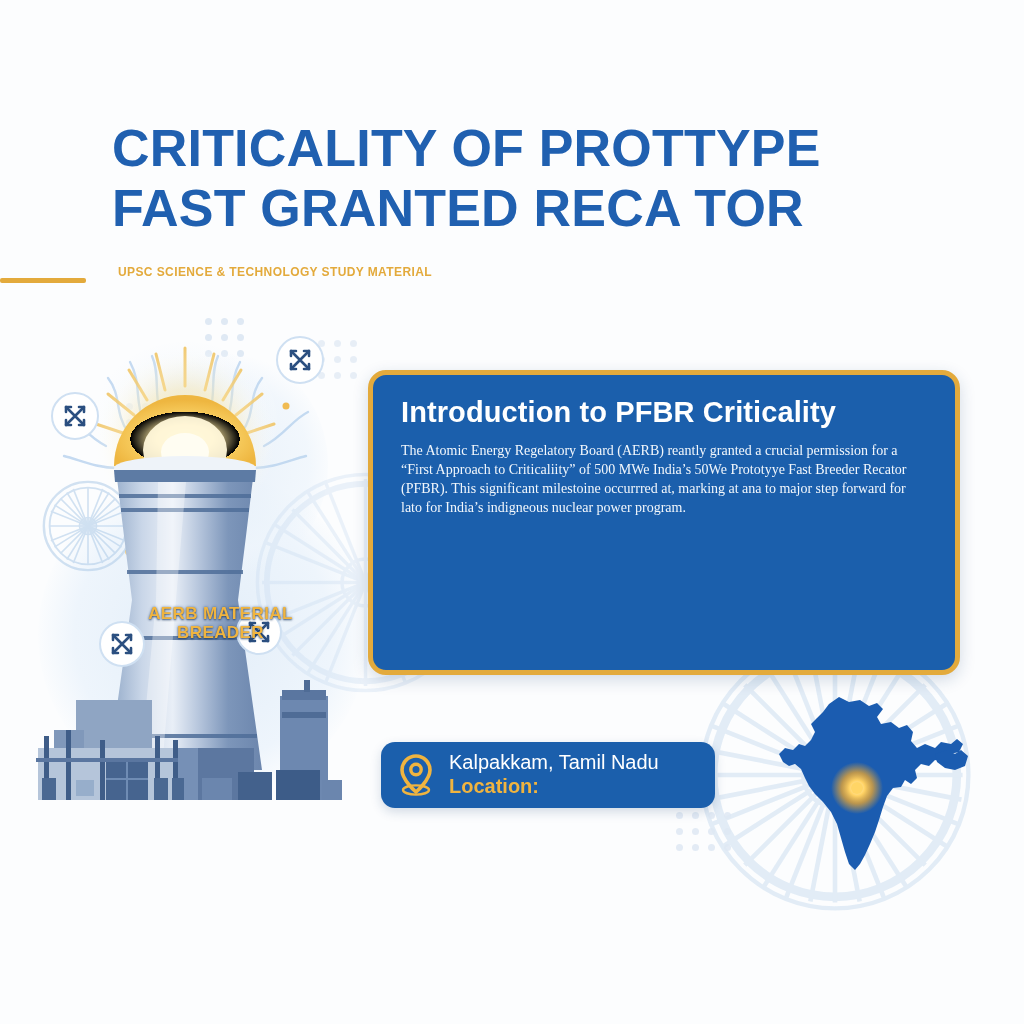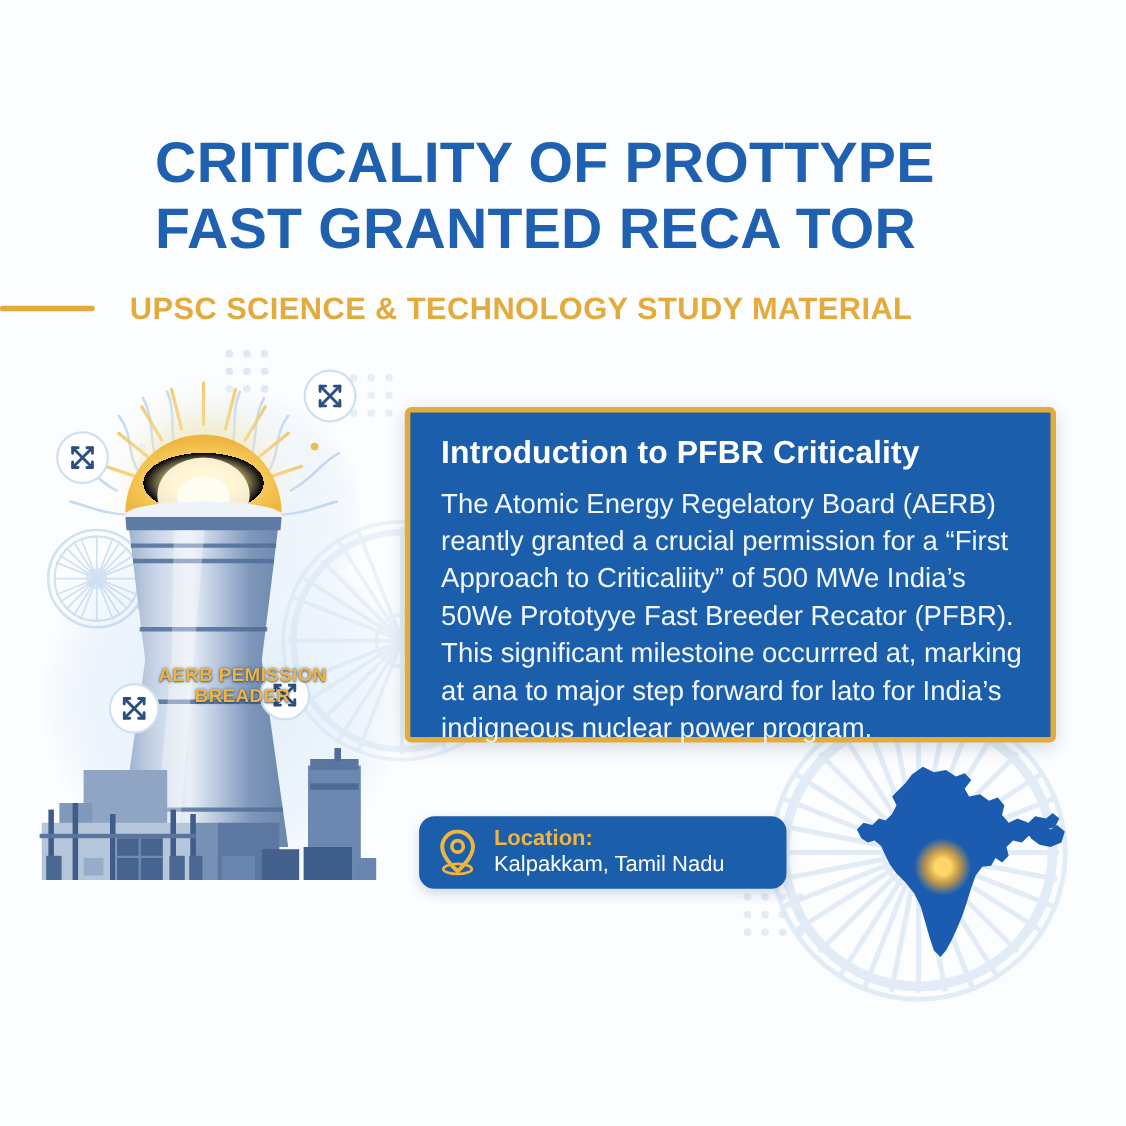--- a/index.html
+++ b/index.html
@@ -19,48 +19,48 @@
     position:absolute; border-radius:50%;
     background:radial-gradient(circle at 50% 50%, #e2edf8 0%, #eef5fc 55%, rgba(255,255,255,0) 72%);
   }
   .dotgrid { position:absolute; display:grid; gap:9px; }
   .dotgrid i { display:block; width:7px; height:7px; border-radius:50%; background:#dfe9f4; }
 
   
   #header { position:absolute; left:112px; top:118px; width:840px; }
   .title-line {
     font-size:52px; font-weight:bold; letter-spacing:.2px;
-    color:#2060b0; line-height:1.16; white-space:nowrap;margin-left:29px;
+    color:#2060b0; line-height:1.16; white-space:nowrap;
   }
   #rule {
     position:absolute; left:0; top:278px; width:86px; height:5px;
     background:#e3aa3c; border-radius:2px;
   }
   #subtitle {
     position:absolute; left:118px; top:265px;
-    font-size:28px; font-weight:bold; letter-spacing:.4px; color:#e3aa3c;
+    font-size:12px; font-weight:bold; letter-spacing:.4px; color:#e3aa3c;
     white-space:nowrap;
   }
 
   
   #illus { position:absolute; left:10px; top:300px; width:370px; height:560px; }
 
   
   #intro-card {
     position:absolute; left:368px; top:370px; width:592px; height:305px;
-    background:#1b5fac; border:5px solid #e3aa3c; border-radius:6px;
+    background:#1b5fac; border:5px solid #e3aa3c; border-radius:18px;
     box-shadow:0 5px 16px rgba(20,60,110,.18);
     padding:20px 26px 18px 28px;
   }
   #intro-title {
     color:#ffffff; font-size:29px; font-weight:bold; line-height:1.2;
     margin-bottom:11px; letter-spacing:.1px;
   }
   #intro-body {
-    color:#f2f7fc; font-size:25px; line-height:1.36; letter-spacing:0;
+    color:#f2f7fc; font-size:14px; line-height:1.36; letter-spacing:0;font-family:Liberation Serif, serif;
   }
 
   #location-card {
     position:absolute; left:381px; top:742px; width:334px; height:66px;
     background:#1b5fac; border-radius:14px;
     box-shadow:0 4px 11px rgba(20,60,110,.18);
     display:flex; align-items:center; padding:0 16px 0 18px; gap:16px;
   }
   #location-text { line-height:1.18; }
   #location-label { color:#f0b43f; font-size:20px; font-weight:bold; display:block; }
@@ -377,38 +377,38 @@
           <path d="M-9 -9 L-4 -9 M-9 -9 L-9 -4"></path>
           <path d="M9 -9 L4 -9 M9 -9 L9 -4"></path>
           <path d="M-9 9 L-4 9 M-9 9 L-9 4"></path>
           <path d="M9 9 L4 9 M9 9 L9 4"></path>
         </g>
       </g>
     </g>
   </svg>
 
   <div id="tower-label">
-    <span>AERB PEMISSION</span><br>
+    <span>AERB MATERIAL</span><br>
     <span>BREADER</span>
   </div>
 
   <div id="intro-card">
     <div id="intro-title">Introduction to PFBR Criticality</div>
     <div id="intro-body">The Atomic Energy Regelatory Board  (AERB) reantly granted a crucial permission for a “First Approach to Criticaliity” of 500 MWe India’s 50We Prototyye Fast Breeder Recator (PFBR). This significant milestoine occurrred at, marking at ana to major step forward for lato for India’s indigneous nuclear power program.</div>
   </div>
 
   <div id="location-card">
     <svg width="34" height="42" viewBox="0 0 34 42">
       <path d="M17 2 C9.3 2 3 8.3 3 16 C3 26 17 38 17 38 C17 38 31 26 31 16 C31 8.3 24.7 2 17 2 Z" fill="none" stroke="#f0b43f" stroke-width="3.6"></path>
       <circle cx="17" cy="15.5" r="5.2" fill="none" stroke="#f0b43f" stroke-width="3.4"></circle>
       <ellipse cx="17" cy="36" rx="13" ry="4.6" fill="none" stroke="#f0b43f" stroke-width="2.4"></ellipse>
     </svg>
     <div id="location-text">
+      <span id="location-value">Kalpakkam, Tamil Nadu</span>
       <span id="location-label">Location:</span>
-      <span id="location-value">Kalpakkam, Tamil Nadu</span>
     </div>
   </div>
 
   <svg id="map-wrap" viewBox="0 0 222 180">
     <defs>
       <radialGradient id="markerG" cx="50%" cy="50%" r="50%">
         <stop offset="0%" stop-color="#fff7dd"></stop>
         <stop offset="30%" stop-color="#ffd264"></stop>
         <stop offset="60%" stop-color="#f0a92e" stop-opacity=".75"></stop>
         <stop offset="100%" stop-color="#f0a92e" stop-opacity="0"></stop>

